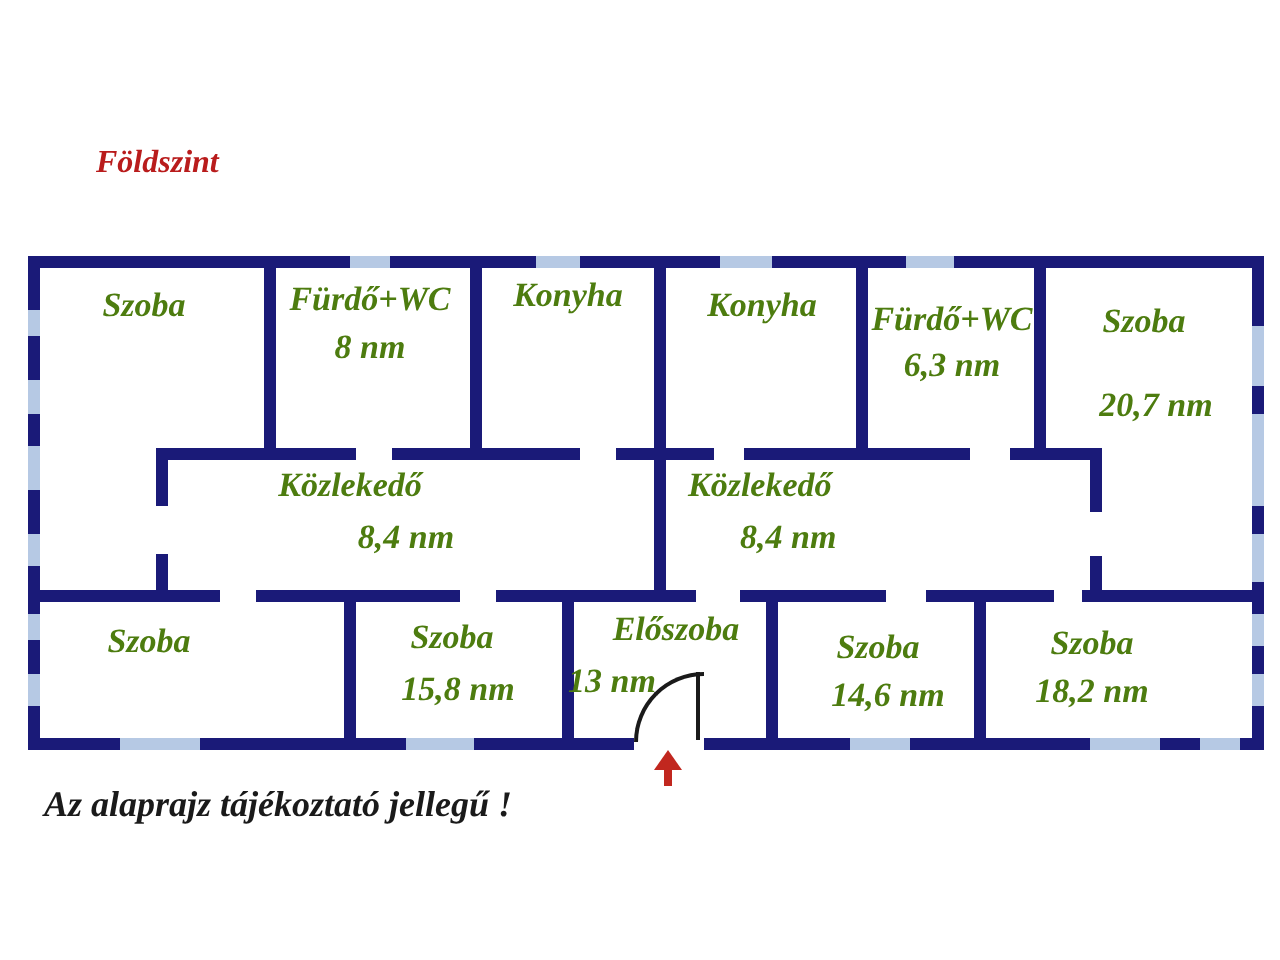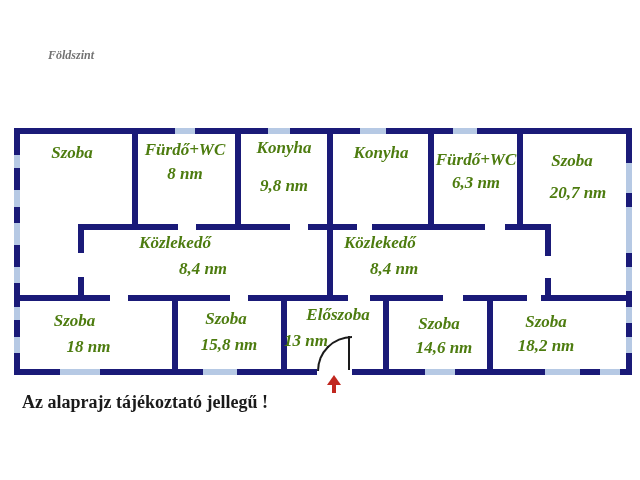--- a/index.html
+++ b/index.html
@@ -8,26 +8,26 @@
     font-family:"Liberation Serif","DejaVu Serif",serif;
   }
   .stage{position:relative;width:640px;height:480px;background:#fff;}
   .w{position:absolute;background:#1a1a78;}
   .win{position:absolute;background:#b6c9e4;}
   .lbl{
     position:absolute;color:#4d7c0f;font-weight:bold;font-style:italic;
     font-size:17px;line-height:26px;text-align:center;white-space:nowrap;
   }
   .title{
-    position:absolute;left:48px;top:48px;color:#737373;
-    font-weight:bold;font-style:italic;font-size:12px;
+    position:absolute;left:48px;top:73px;color:#b91c1c;
+    font-weight:bold;font-style:italic;font-size:16px;
   }
   .disclaimer{
     position:absolute;left:22px;top:392px;color:#1a1a1a;
-    font-weight:bold;font-size:18px;
+    font-weight:bold;font-style:italic;font-size:18px;
   }
   .door-arc{
     position:absolute;left:317px;top:336px;width:33px;height:33px;
     border-top:2px solid #1a1a1a;border-left:2px solid #1a1a1a;
     border-top-left-radius:100% 100%;
   }
   .door-leaf{position:absolute;left:348px;top:336px;width:2px;height:34px;background:#1a1a1a;}
   .arrow-head{
     position:absolute;left:327px;top:375px;width:0;height:0;
     border-left:7px solid transparent;border-right:7px solid transparent;
@@ -112,44 +112,42 @@
 
   <div class="lbl" style="left:16px;top:140px;width:112px;">
     <div>Szoba</div>
   </div>
   <div class="lbl" style="left:136px;top:138px;width:98px;line-height:24px;">
     <div>Fürdő+WC</div>
     <div>8 nm</div>
   </div>
   <div class="lbl" style="left:240px;top:135px;width:88px;">
     <div>Konyha</div>
-    <div style="margin-top:12px;">9,8 nm</div>
   </div>
   <div class="lbl" style="left:334px;top:140px;width:94px;">
     <div>Konyha</div>
   </div>
   <div class="lbl" style="left:430px;top:148px;width:92px;line-height:23px;">
     <div>Fürdő+WC</div>
     <div>6,3 nm</div>
   </div>
   <div class="lbl" style="left:520px;top:148px;width:104px;">
     <div>Szoba</div>
-    <div style="margin-top:6px;padding-left:12px;">20,7 nm</div>
+    <div style="margin-top:16px;padding-left:12px;">20,7 nm</div>
   </div>
   <div class="lbl" style="left:95px;top:230px;width:160px;">
     <div>Közlekedő</div>
     <div style="padding-left:56px;">8,4 nm</div>
   </div>
   <div class="lbl" style="left:338px;top:230px;width:120px;text-align:left;">
     <div style="padding-left:6px;">Közlekedő</div>
     <div style="padding-left:32px;">8,4 nm</div>
   </div>
   <div class="lbl" style="left:22px;top:308px;width:105px;">
     <div>Szoba</div>
-    <div style="padding-left:28px;">18 nm</div>
   </div>
   <div class="lbl" style="left:178px;top:306px;width:96px;">
     <div>Szoba</div>
     <div style="padding-left:6px;">15,8 nm</div>
   </div>
   <div class="lbl" style="left:281px;top:302px;width:100px;">
     <div style="padding-left:14px;">Előszoba</div>
     <div style="padding-right:50px;">13 nm</div>
   </div>
   <div class="lbl" style="left:392px;top:312px;width:94px;line-height:24px;">

